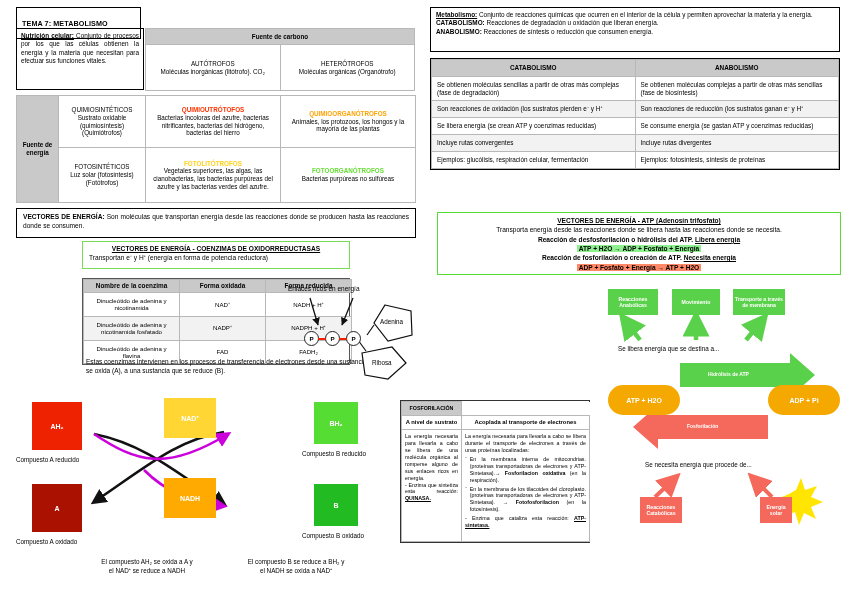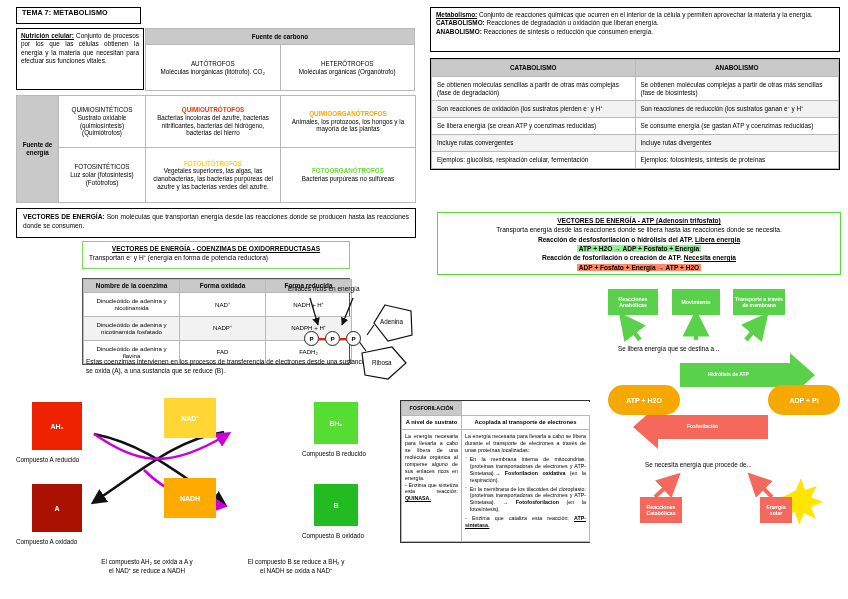--- a/index.html
+++ b/index.html
@@ -26,23 +26,23 @@
     font-size: 6.4px;
     line-height: 1.22;
   }
   .hdr { background: #c9c9c9; font-weight: bold; text-align: center; }
   .ctr { text-align: center; }
   .bold { font-weight: bold; }
   .u { text-decoration: underline; }
 
   
   #title-box {
-    left: 16px; top: 7px; width: 125px; height: 17px;
+    left: 16px; top: 7px; width: 125px; height: 32px;
     border: 1.4px solid #000;
-    display: flex; align-items: flex-start; padding-left: 5px;
+    display: flex; align-items: center; padding-left: 5px;
     font-weight: bold; font-size: 7.2px; letter-spacing: .1px;
   }
 
   
   #nutricion-box {
     left: 16px; top: 28px; width: 128px; height: 62px;
     border: 1.4px solid #000; padding: 3px 4px;
     font-size: 6.4px; line-height: 1.3; text-align: justify;
   }
 

